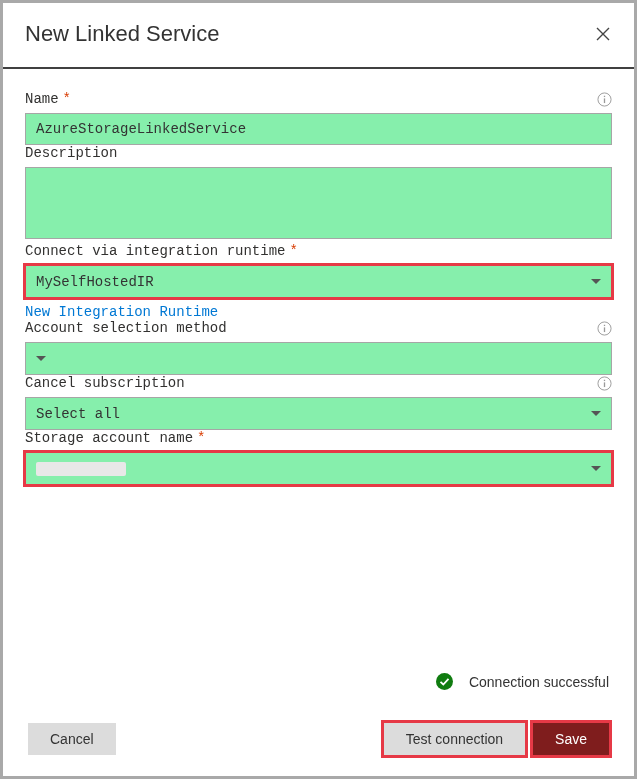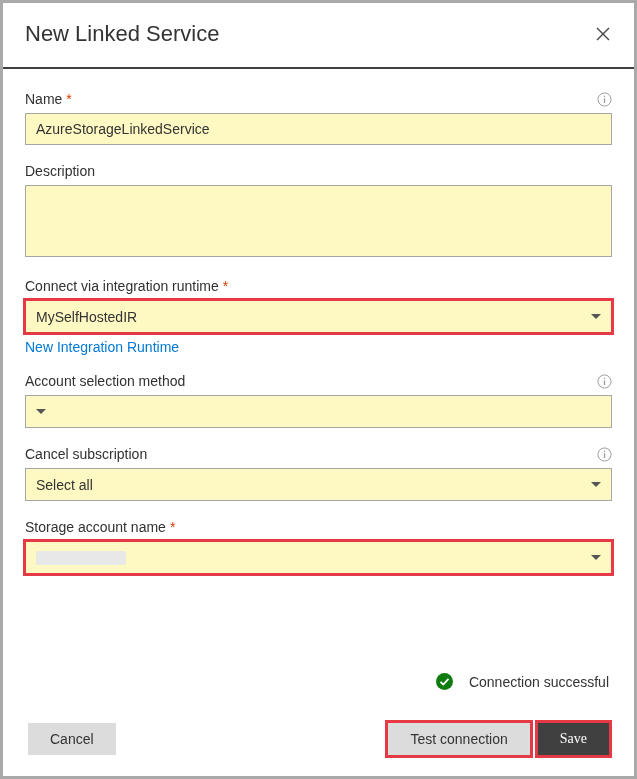--- a/index.html
+++ b/index.html
@@ -32,21 +32,21 @@
       display: flex;
       align-items: center;
       justify-content: center;
     }
     .close svg { width: 14px; height: 14px; }
 
     .content {
       padding: 22px 22px 0 22px;
     }
     .field {
-      margin-bottom: 18px;
+      font-family: Liberation Mono, monospace;
     }
     .label-row {
       display: flex;
       justify-content: space-between;
       align-items: center;
       margin-bottom: 6px;
     }
     .label {
       font-size: 14px;
       color: #323130;
@@ -63,21 +63,21 @@
       justify-content: center;
       color: #999;
     }
     .info-icon svg { width: 15px; height: 15px; }
 
     input[type="text"], .select-box, textarea {
       width: 100%;
       font-family: inherit;
       font-size: 14px;
       border: 1px solid #a6a6a6;
-      background: #fef9c3;
+      background: #86efac;
       color: #333;
       padding: 7px 10px;
       outline: none;
     }
     textarea {
       height: 72px;
       resize: none;
     }
     .select-box {
       display: flex;
@@ -139,23 +139,22 @@
       border: none;
       font-size: 14px;
       font-family: inherit;
       cursor: pointer;
     }
     .btn-default {
       background: #dcdcdc;
       color: #333;
     }
     .btn-primary {
-      background: #404040;
+      background: #7f1d1d;
       color: #fff;
-      font-family: Liberation Serif, serif;
     }
     .right-buttons {
       display: flex;
       gap: 8px;
       align-items: flex-end;
     }
     .hl-red-btn {
       box-shadow: 0 0 0 3px #e63946;
     }
   </style>

